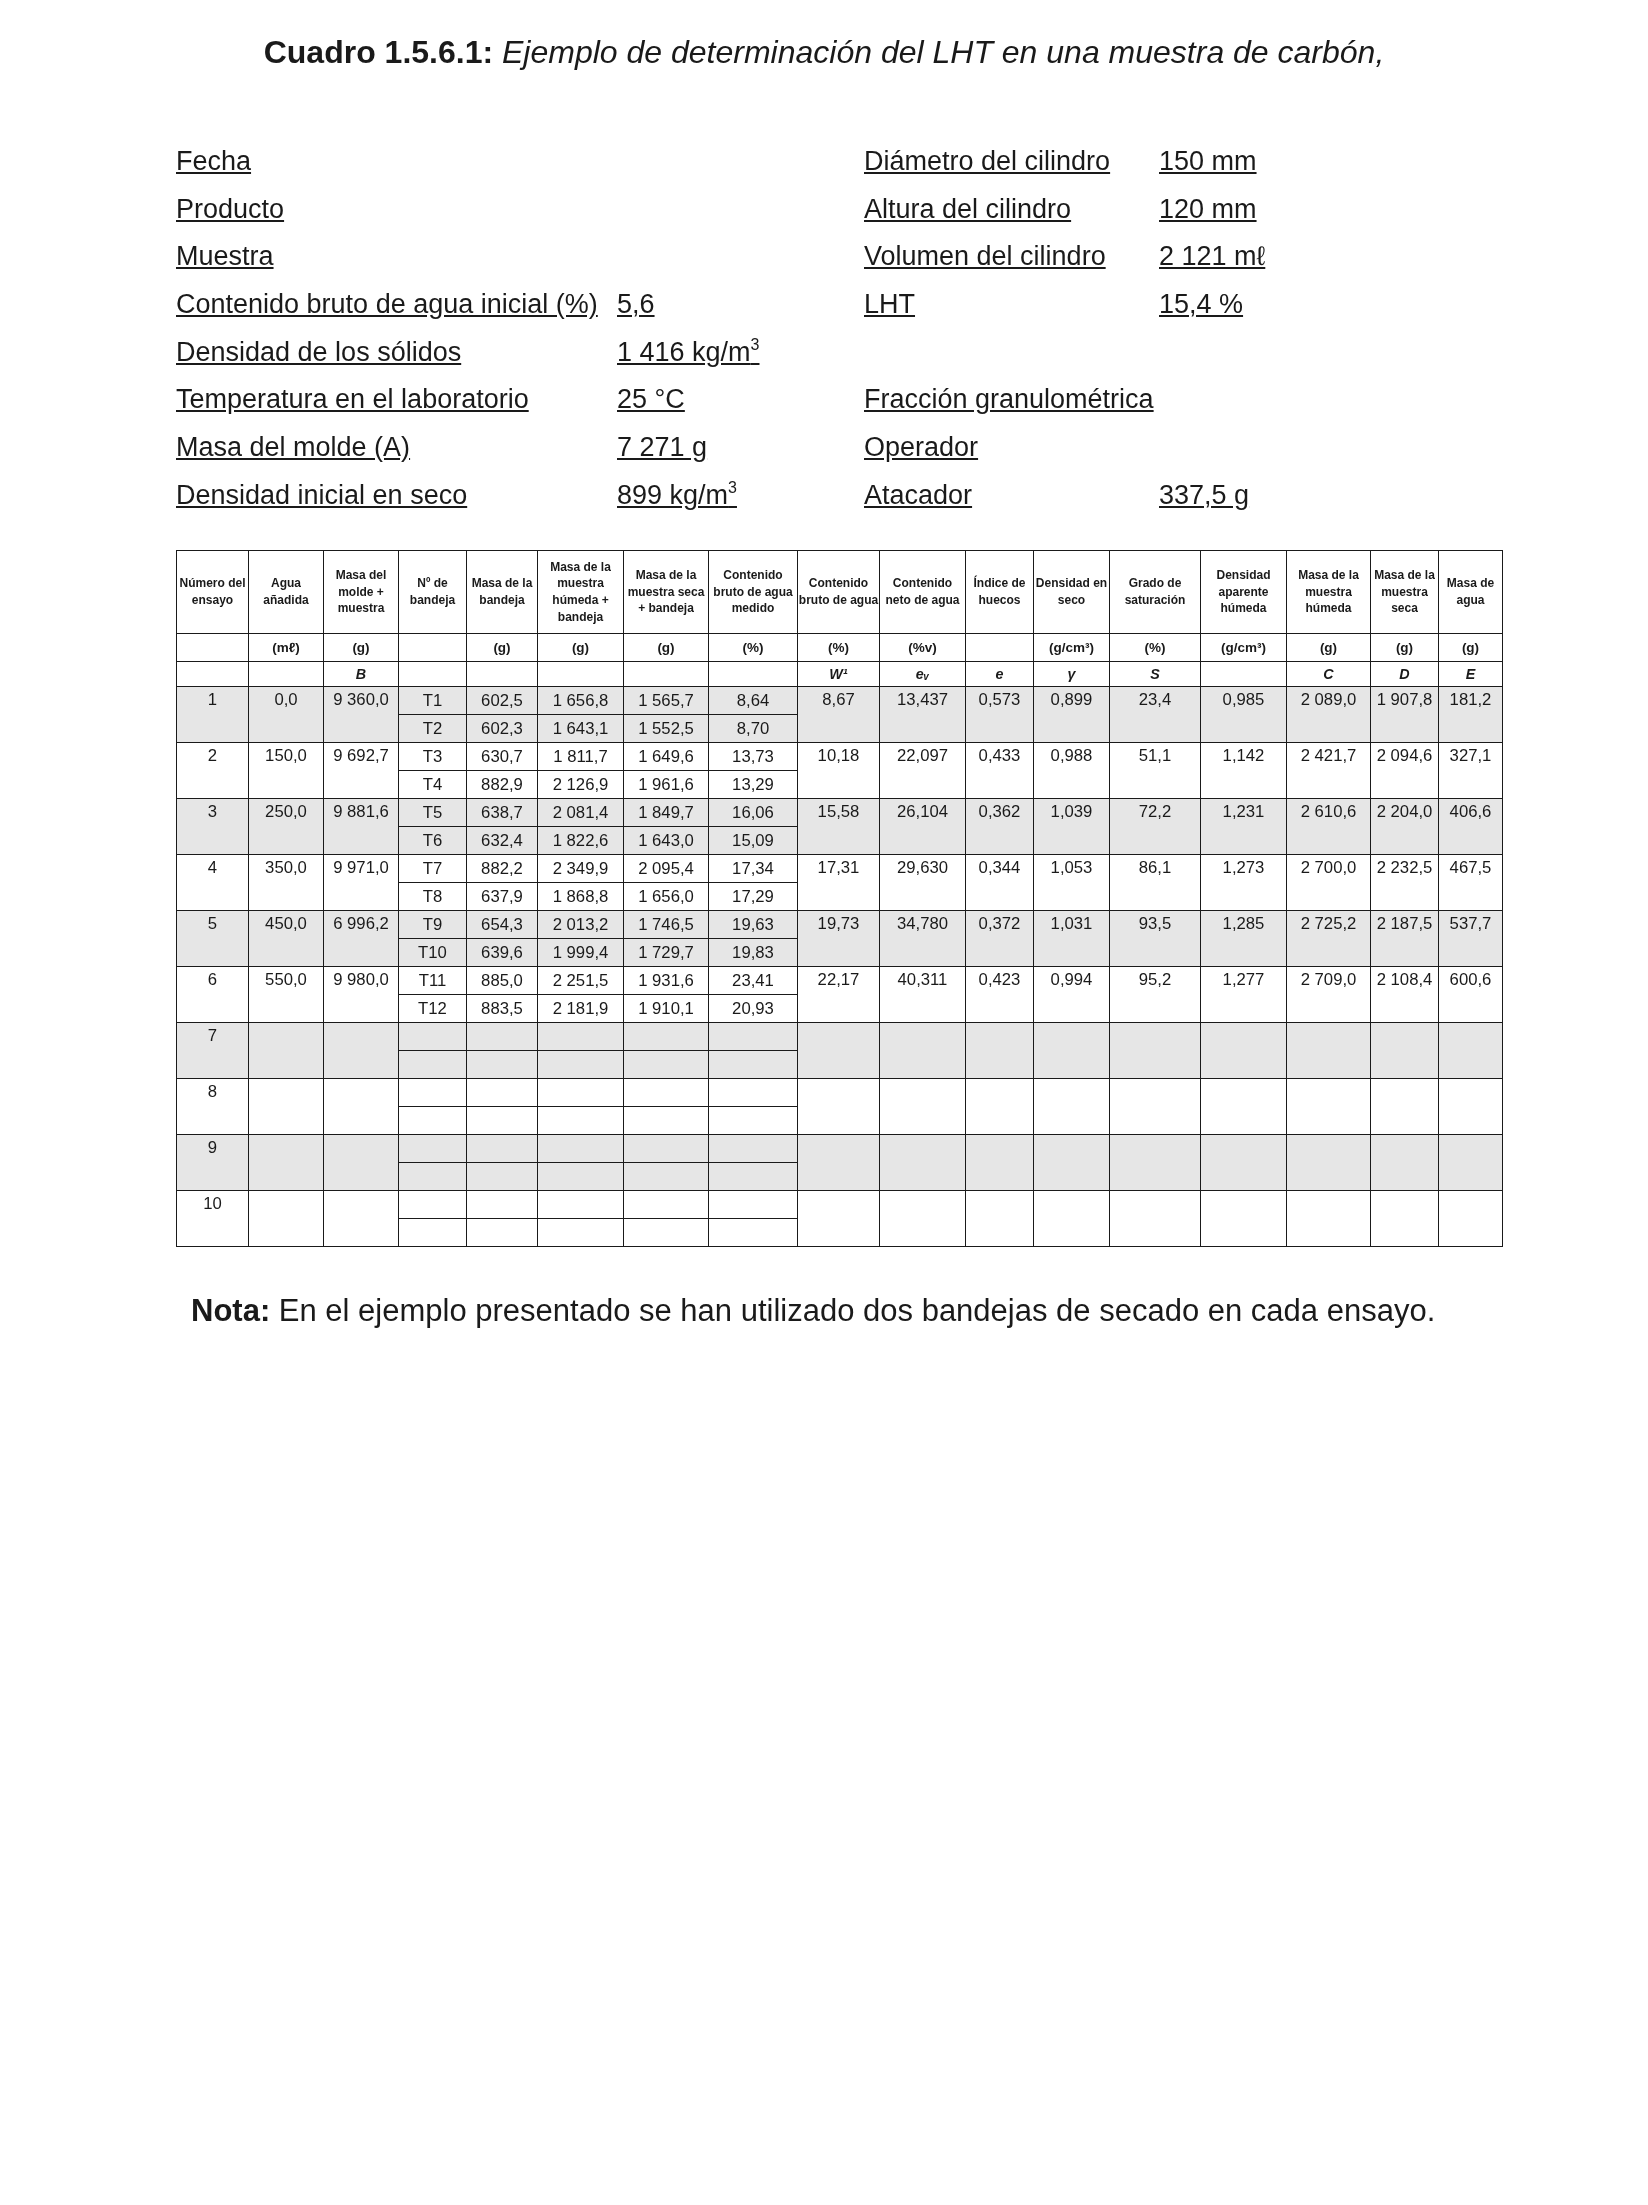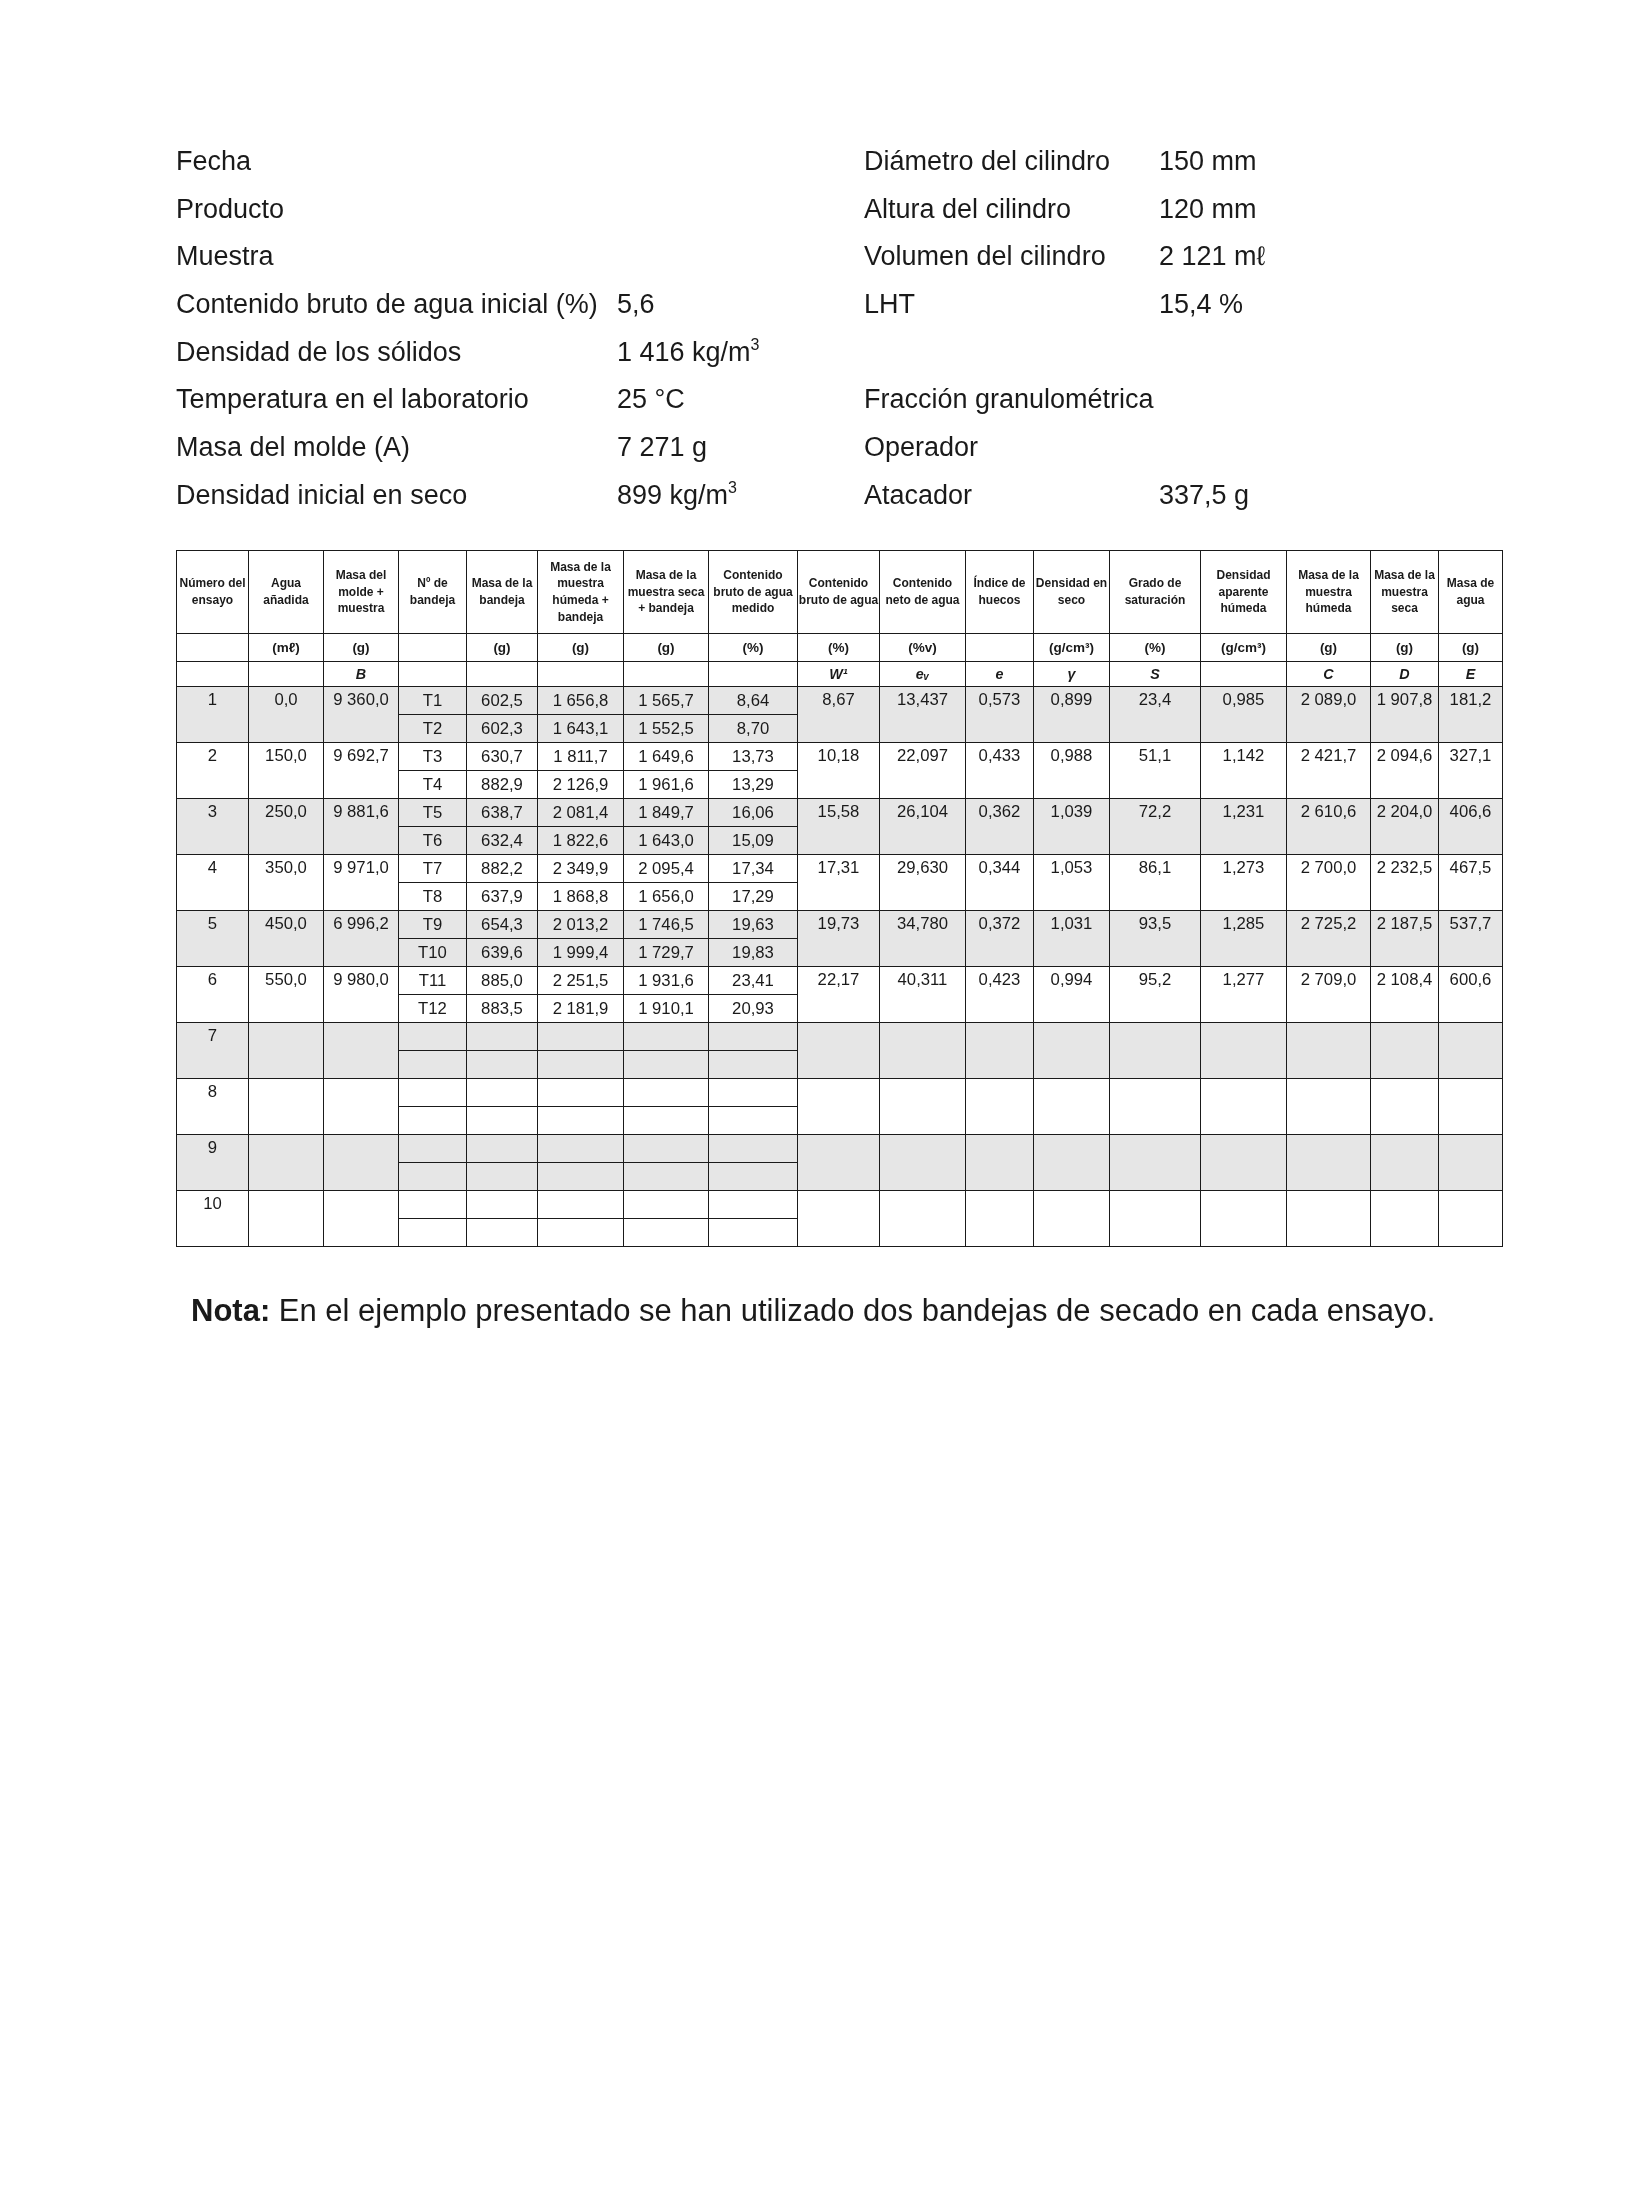--- a/index.html
+++ b/index.html
@@ -3,39 +3,40 @@
 <meta charset="utf-8">
 <style>
   html, body { margin: 0; padding: 0; background: #ffffff; }
   body { width: 1648px; height: 2205px; position: relative; color: #1a1a1a;
          font-family: "Liberation Sans", "DejaVu Sans", sans-serif; }
   .title { position: absolute; left: 0; width: 1648px; top: 32px; text-align: center;
            font-size: 32px; line-height: 41px; }
   .title b { font-weight: bold; }
   .title i { font-style: italic; }
   .info { position: absolute; top: 137px; left: 176px; width: 1335px; }
-  .info-row { position: absolute; height: 48px; font-size: 27px; line-height: 48px; white-space: nowrap; }
+  .info-row { position: absolute; height: 48px; font-size: 27px; line-height: 48px; white-space: nowrap; text-decoration: underline; }
   .info-row sup { font-size: 16px; vertical-align: 11px; line-height: 0; }
   table.t { position: absolute; left: 176px; top: 550px; width: 1327px; border-collapse: collapse;
             table-layout: fixed; font-size: 16px; }
   table.t td { border: 1.6px solid #1a1a1a; text-align: center; padding: 0 2.4px; vertical-align: middle;
                white-space: nowrap; overflow: hidden; }
   table.t td.h { font-weight: bold; font-size: 12px; line-height: 16.7px; white-space: normal; height: 79px; padding: 1.6px 0.8px; }
   table.t tr.units td { font-weight: bold; font-size: 13.5px; height: 27px; text-align: center; }
   table.t tr.sym td { font-weight: bold; font-style: italic; font-size: 14.3px; height: 24px; }
   table.t tr.d td { height: 27px; font-size: 16.7px; }
   table.t tr.d td.top { vertical-align: top; padding-top: 2.4px; }
   table.t tbody.g td { background: #e6e6e6; }
   .note { position: absolute; left: 159px; top: 1291px; font-size: 31px; line-height: 40px; margin-left: 32px; }
   .note b { font-weight: bold; }
 </style>
 </head>
 <body>
 
 <div class="title">
+  <div><b>Cuadro 1.5.6.1:</b> <i>Ejemplo de determinación del LHT en una muestra de carbón,</i></div>
 </div>
 
 <div class="info">
 
   <div class="info-row" style="top:0px;left:0"><span>Fecha</span></div>
   <div class="info-row" style="top:48px;left:0"><span>Producto</span></div>
   <div class="info-row" style="top:95px;left:0"><span>Muestra</span></div>
   <div class="info-row" style="top:143px;left:0"><span>Contenido bruto de agua inicial (%)</span></div>
   <div class="info-row" style="top:191px;left:0"><span>Densidad de los sólidos</span></div>
   <div class="info-row" style="top:238px;left:0"><span>Temperatura en el laboratorio</span></div>

